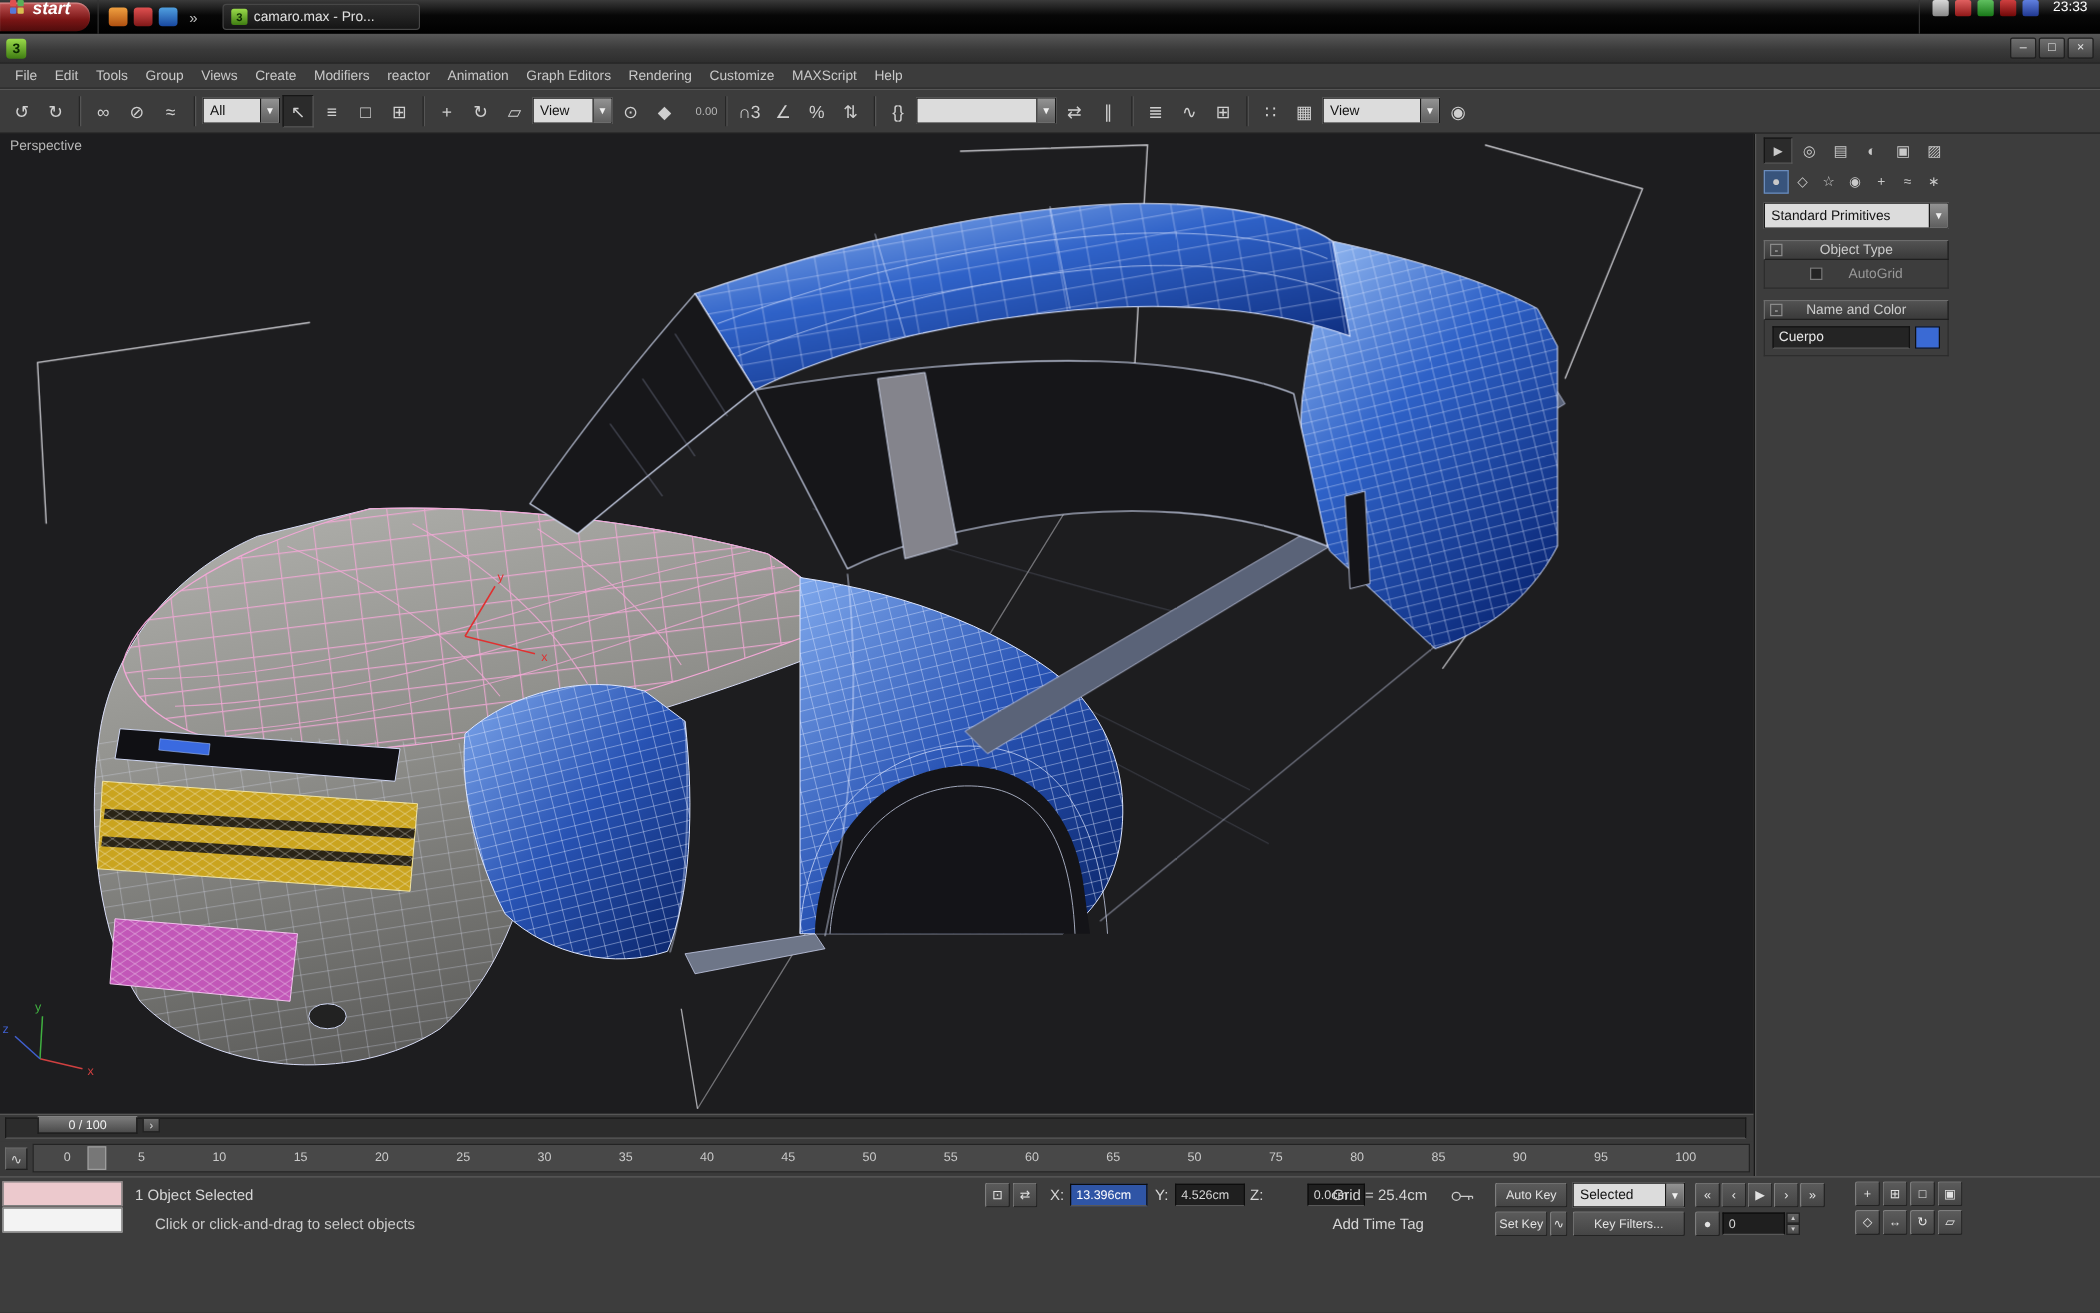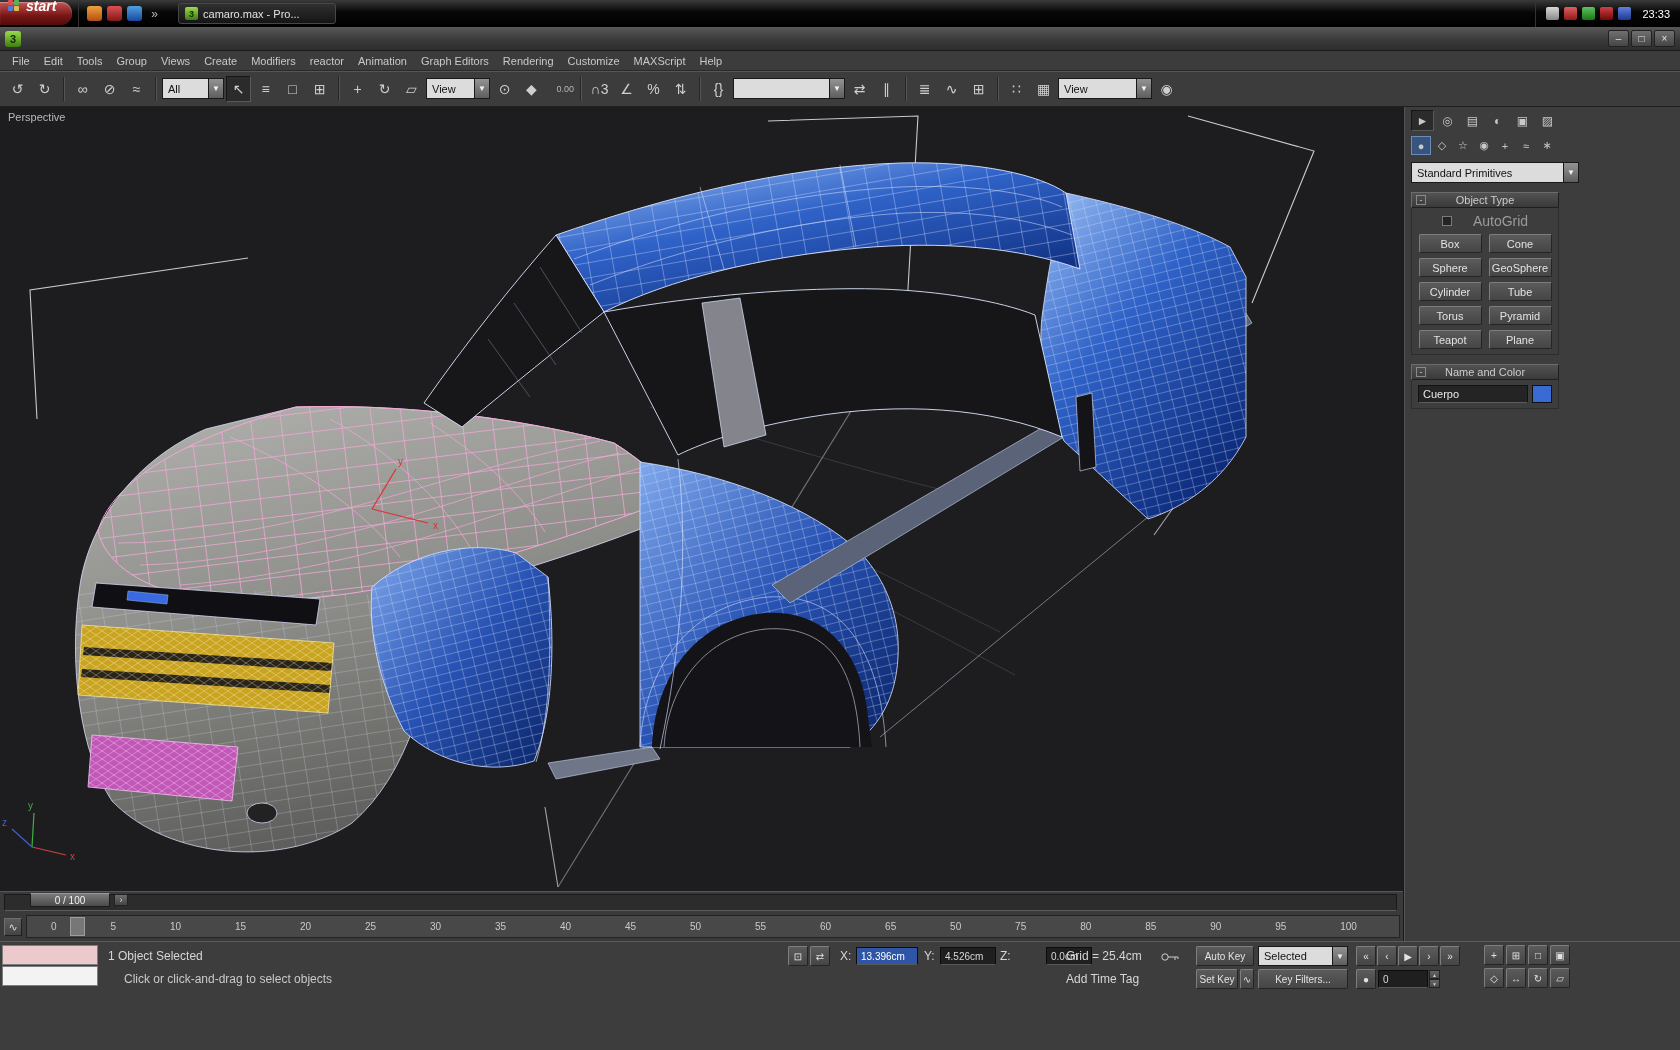--- a/index.html
+++ b/index.html
@@ -17,21 +17,21 @@
 .flag{width:12px;height:12px;display:grid;grid-template-columns:5px 5px;gap:1px}
 .flag i{height:5px;border-radius:1px;display:block}
 .ql{display:flex;align-items:center;gap:5px;padding:0 8px;border-left:1px solid #333;margin-left:6px;height:100%}
 .qli{width:15px;height:15px;border-radius:3px}
 .ovf{color:#bbb;font-size:12px;padding:0 4px}
 .tb-task{height:21px;margin-left:8px;width:158px;background:linear-gradient(#303030,#151515);
   border:1px solid #474747;border-radius:3px;display:flex;align-items:center;gap:5px;padding:0 6px;
   color:#e2e2e2;font-size:11px;white-space:nowrap;overflow:hidden}
 .task-ico{width:13px;height:13px;background:linear-gradient(#9adb4a,#3f7d12);border-radius:2px;
   color:#0c2a02;font-weight:bold;font-size:9px;display:flex;align-items:center;justify-content:center;flex:0 0 auto}
-.tray{margin-left:auto;display:flex;align-items:center;gap:5px;height:100%;padding:0 10px;border-left:1px solid #333}
+.tray{margin-left:auto;display:flex;align-items:flex-start;gap:5px;height:100%;padding:0 10px;border-left:1px solid #333}
 .trayi{width:13px;height:13px;border-radius:2px}
 .clock{color:#fff;font-size:11px;margin-left:6px}
 
 
 #titlebar{position:absolute;left:0;top:27px;width:1680px;height:24px;
   background:linear-gradient(#585858,#3a3a3a 55%,#2e2e2e);display:flex;align-items:center;
   padding:0 5px;border-bottom:1px solid #1c1c1c}
 .logo{width:16px;height:16px;background:linear-gradient(#9adb4a,#3f7d12);border-radius:3px;
   color:#0c2a02;font-weight:bold;font-size:11px;display:flex;align-items:center;justify-content:center;z-index:2}
 .title-text{position:absolute;left:0;right:0;text-align:center;color:#c13a45;font-size:12px;font-weight:bold}
@@ -93,21 +93,21 @@
 .cp-cat{width:20px;height:19px;color:#c9c9c9;font-size:11px;display:flex;align-items:center;
   justify-content:center;border:1px solid transparent}
 .cp-cat.active{background:#38547c;border-color:#6b8cbb}
 .ro-h{width:148px;height:16px;margin-top:9px;background:linear-gradient(#525252,#3a3a3a);
   border:1px solid #6c6c6c;border-bottom-color:#1f1f1f;border-right-color:#1f1f1f;
   display:flex;align-items:center;justify-content:center;position:relative;color:#cccccc;font-size:11px}
 .ro-m{position:absolute;left:4px;top:2px;width:10px;height:10px;border:1px solid #8a8a8a;
   font-size:9px;line-height:8px;text-align:center;color:#ccc}
 .ro-b{width:148px;border:1px solid #2d2d2d;border-top:none;padding:5px 6px;
   display:flex;flex-direction:column;align-items:center;gap:5px}
-.cb-row{display:flex;align-items:center;gap:21px;color:#9a9a9a;font-size:14px}
+.cb-row{display:flex;align-items:center;gap:21px;color:#9a9a9a;font-size:11px}
 .cb{width:10px;height:10px;background:#242424;border:1px solid #7a7a7a}
 .cp-grid{display:grid;grid-template-columns:63px 63px;gap:5px 7px}
 .cp-btn{height:19px;background:linear-gradient(#5b5b5b,#454545);border:1px solid;
   border-color:#7e7e7e #242424 #242424 #7e7e7e;border-radius:2px;color:#e2e2e2;font-size:11px;
   display:flex;align-items:center;justify-content:center}
 .name-row{display:flex;gap:4px;width:100%}
 .name-field{flex:1;height:18px;background:#242424;border:1px solid #121212;border-bottom-color:#5c5c5c;
   color:#e8e8e8;font-size:11px;display:flex;align-items:center;padding:0 4px}
 .swatch{width:20px;height:18px;background:#3a6ad4;border:1px solid #101010}
 
@@ -424,45 +424,33 @@
     </div>
     <div class="cp-cats">
       <span class="cp-cat active">●</span>
       <span class="cp-cat">◇</span>
       <span class="cp-cat">☆</span>
       <span class="cp-cat">◉</span>
       <span class="cp-cat">+</span>
       <span class="cp-cat">≈</span>
       <span class="cp-cat">∗</span>
     </div>
-    <div class="dd" style="width:168px;margin-top:7px">
+    <div class="dd" style="width:148px;margin-top:7px">
       <span>Standard Primitives</span>
       <span class="dda">▼</span>
     </div>
 
     <div class="ro-h">
       <span class="ro-m">-</span>
       <span>Object Type</span>
     </div>
     <div class="ro-b">
       <div class="cb-row">
         <span class="cb"></span>
         <span>AutoGrid</span>
-      </div>
-      <div class="cp-grid">
-        <span class="cp-btn">Box</span>
-        <span class="cp-btn">Cone</span>
-        <span class="cp-btn">Sphere</span>
-        <span class="cp-btn">GeoSphere</span>
-        <span class="cp-btn">Cylinder</span>
-        <span class="cp-btn">Tube</span>
-        <span class="cp-btn">Torus</span>
-        <span class="cp-btn">Pyramid</span>
-        <span class="cp-btn">Teapot</span>
-        <span class="cp-btn">Plane</span>
       </div>
     </div>
 
     <div class="ro-h">
       <span class="ro-m">-</span>
       <span>Name and Color</span>
     </div>
     <div class="ro-b">
       <div class="name-row">
         <span class="name-field">Cuerpo</span>

